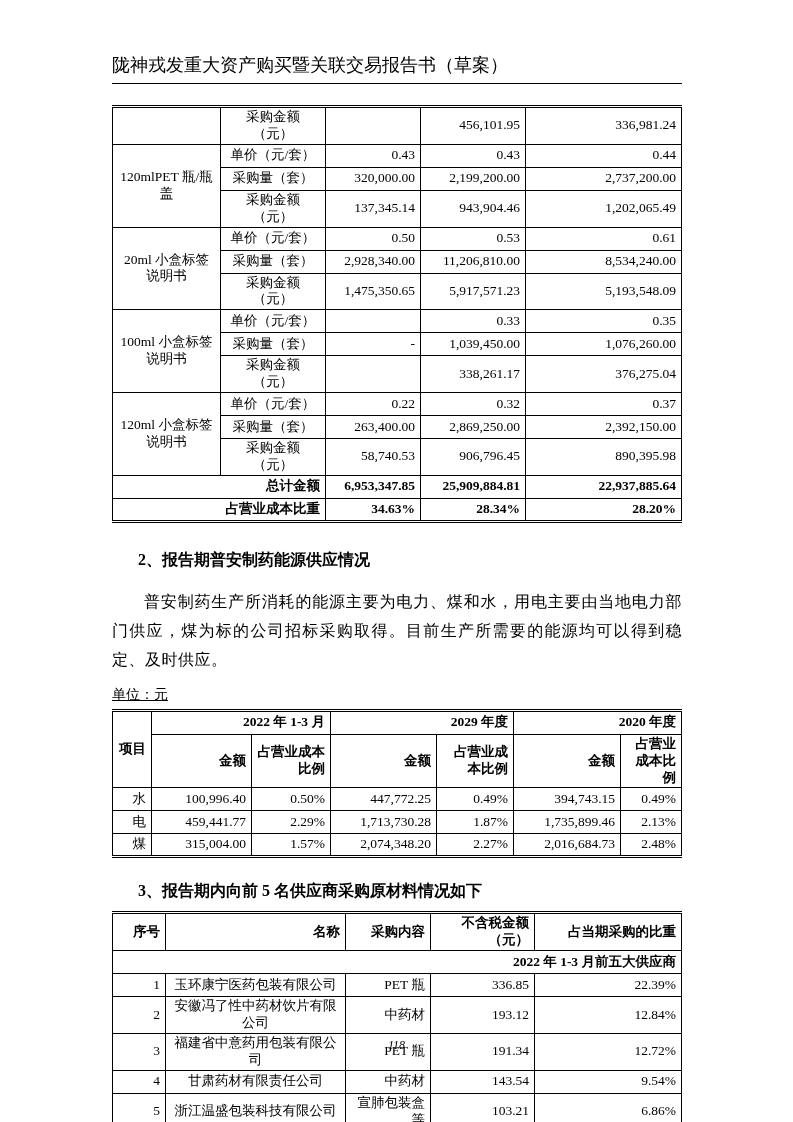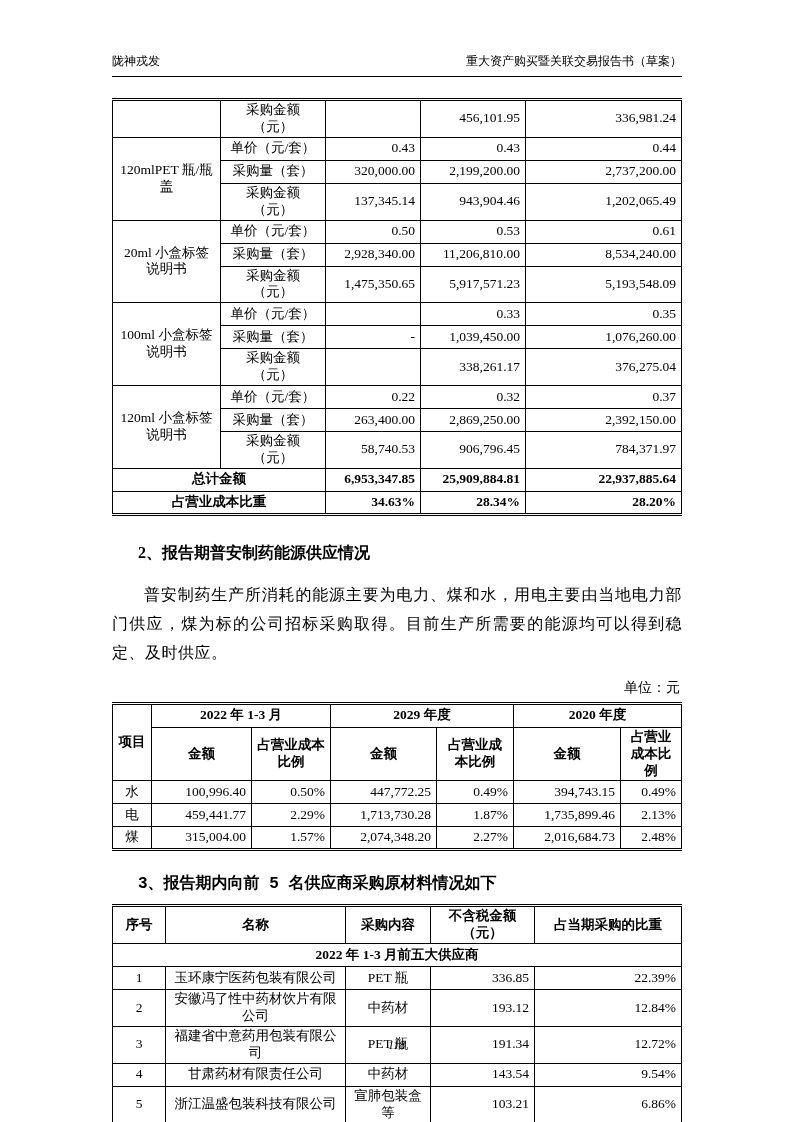--- a/index.html
+++ b/index.html
@@ -8,56 +8,56 @@
   .page {
     position:relative; width:793px; height:1122px; background:#ffffff;
     margin:0 auto; overflow:hidden;
   }
   .content { width:570px; margin-left:112px; }
 
   
   .doc-header {
     padding-top:53px; padding-bottom:6px;
     border-bottom:1px solid #000;
-    display:flex; justify-content:space-between; align-items:flex-end;
-    font-size:12px;
+    display:flex; justify-content:flex-start; align-items:flex-end;
+    font-size:18px;
   }
 
   
   table.grid {
     width:100%; border-collapse:collapse; table-layout:fixed;
     border-top:3px double #000; border-bottom:3px double #000;
     font-size:13.5px;
   }
   table.grid td {
     border:1px solid #000; padding:1px 5px; height:23px;
     overflow:hidden; vertical-align:middle; line-height:1.25;
   }
   .al { text-align:center; }
-  .ac { text-align:center;margin-top:15px; }
+  .ac { text-align:right;margin-top:15px; }
   .ar { text-align:right; }
   .b  { font-weight:bold; }
 
   .t1 { margin-top:21px; }
   .t2 td { height:22px; }
   .t2 .hdr td { height:24px; }
   .t3 td { height:22px; }
 
   .sec-heading {
     margin-top:26px; padding-left:26px;
     font-size:16px; font-weight:bold; line-height:22px;
   }
   .body-para {
     margin-top:16px; font-size:16px; line-height:29px;
     text-indent:2em; text-align:justify; letter-spacing:0.5px;
   }
   .unit-label {
-    margin:12px 2px 5px 0; text-align:right; font-size:14px;
-  }
-  .sec3 { margin-top:22px;font-family:Liberation Mono, monospace; }
+    margin:12px 2px 5px 0; text-align:left; font-size:14px;text-decoration:underline;
+  }
+  .sec3 { margin-top:22px; }
   .t3 { margin-top:9px; }
 
   .page-num {
     position:absolute; top:1038px; left:0; width:100%;
     text-align:center; font-size:12px;font-style:italic;
   }
 </style>
 </head>
 <body>
 
@@ -152,21 +152,21 @@
       <tr>
         <td class="al">采购量（套）</td>
         <td class="ar">263,400.00</td>
         <td class="ar">2,869,250.00</td>
         <td class="ar">2,392,150.00</td>
       </tr>
       <tr>
         <td class="al">采购金额（元）</td>
         <td class="ar">58,740.53</td>
         <td class="ar">906,796.45</td>
-        <td class="ar">784,371.97</td>
+        <td class="ar">890,395.98</td>
       </tr>
       <tr>
         <td class="ac b" colspan="2">总计金额</td>
         <td class="ar b">6,953,347.85</td>
         <td class="ar b">25,909,884.81</td>
         <td class="ar b">22,937,885.64</td>
       </tr>
       <tr>
         <td class="ac b" colspan="2">占营业成本比重</td>
         <td class="ar b">34.63%</td>

